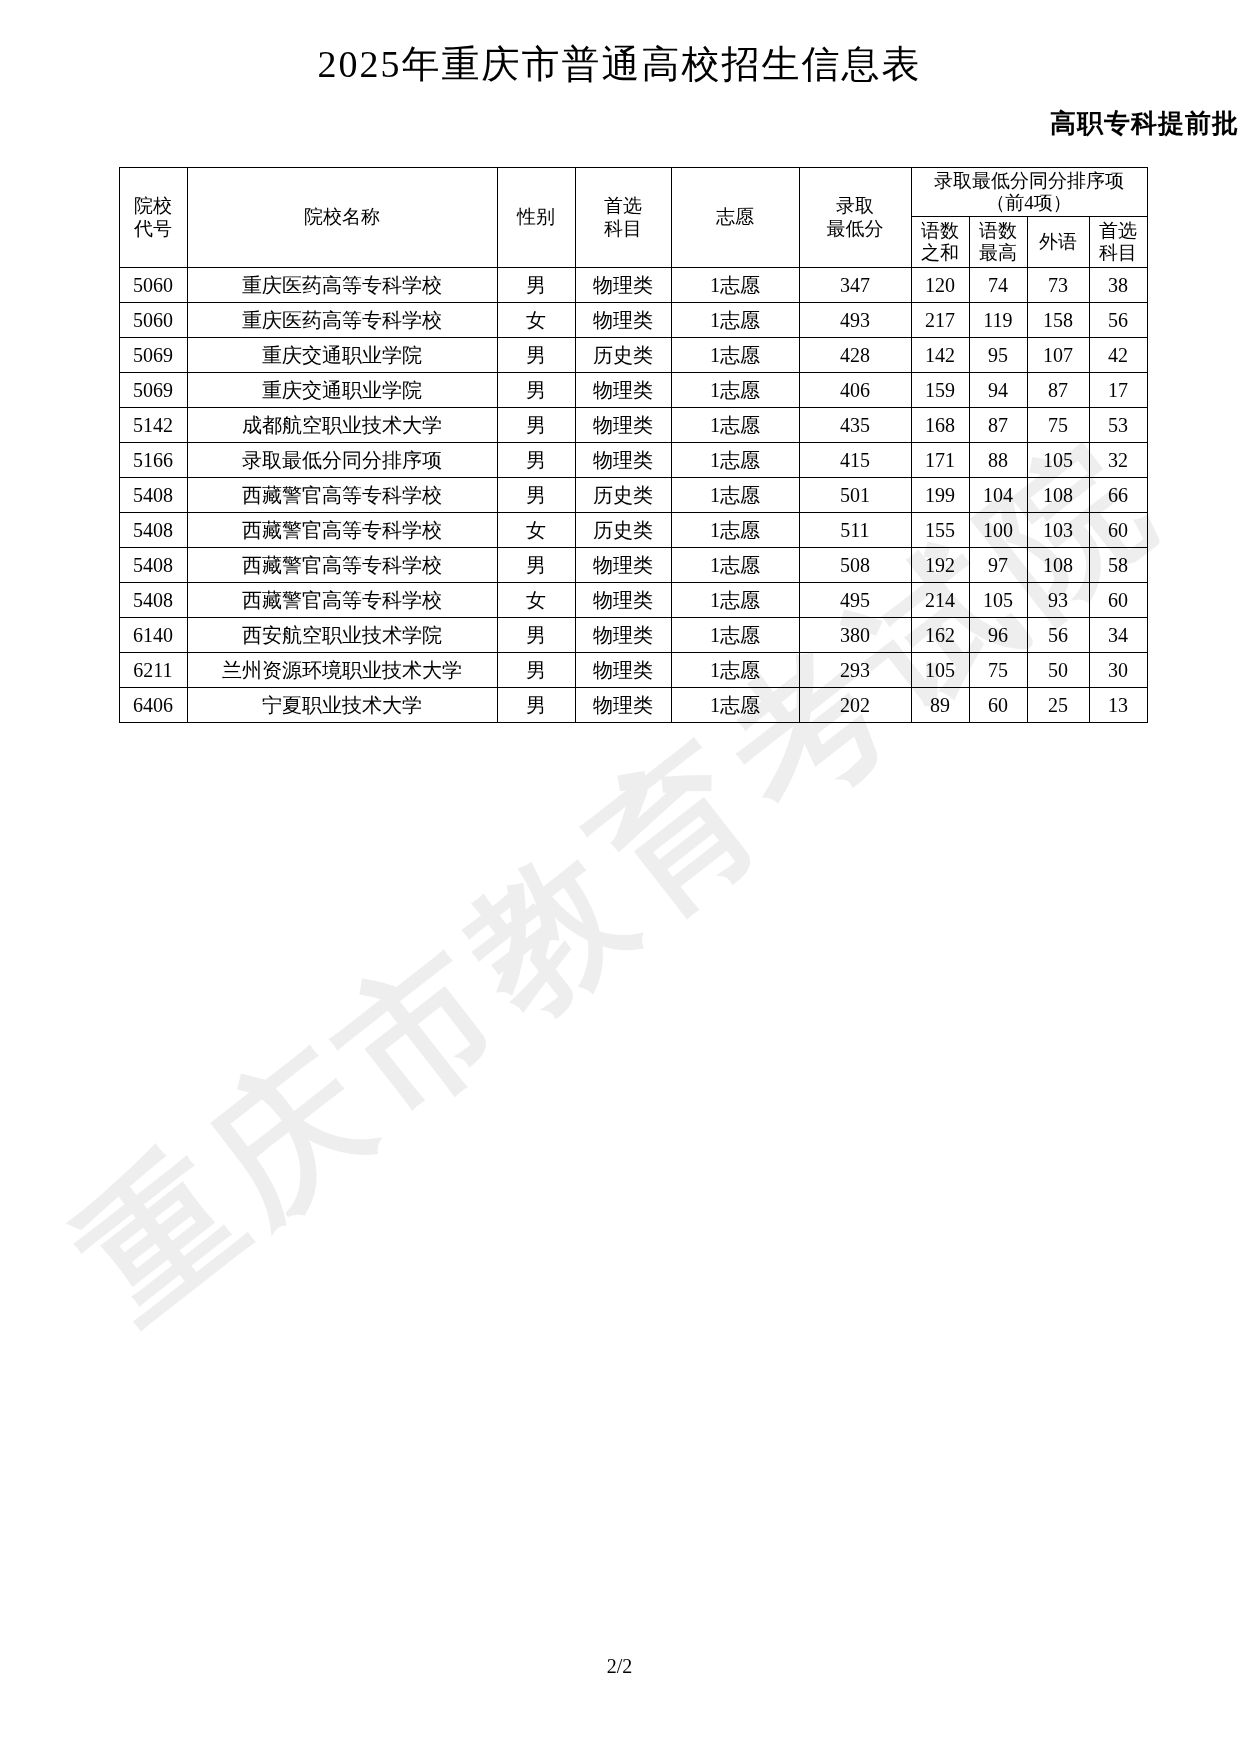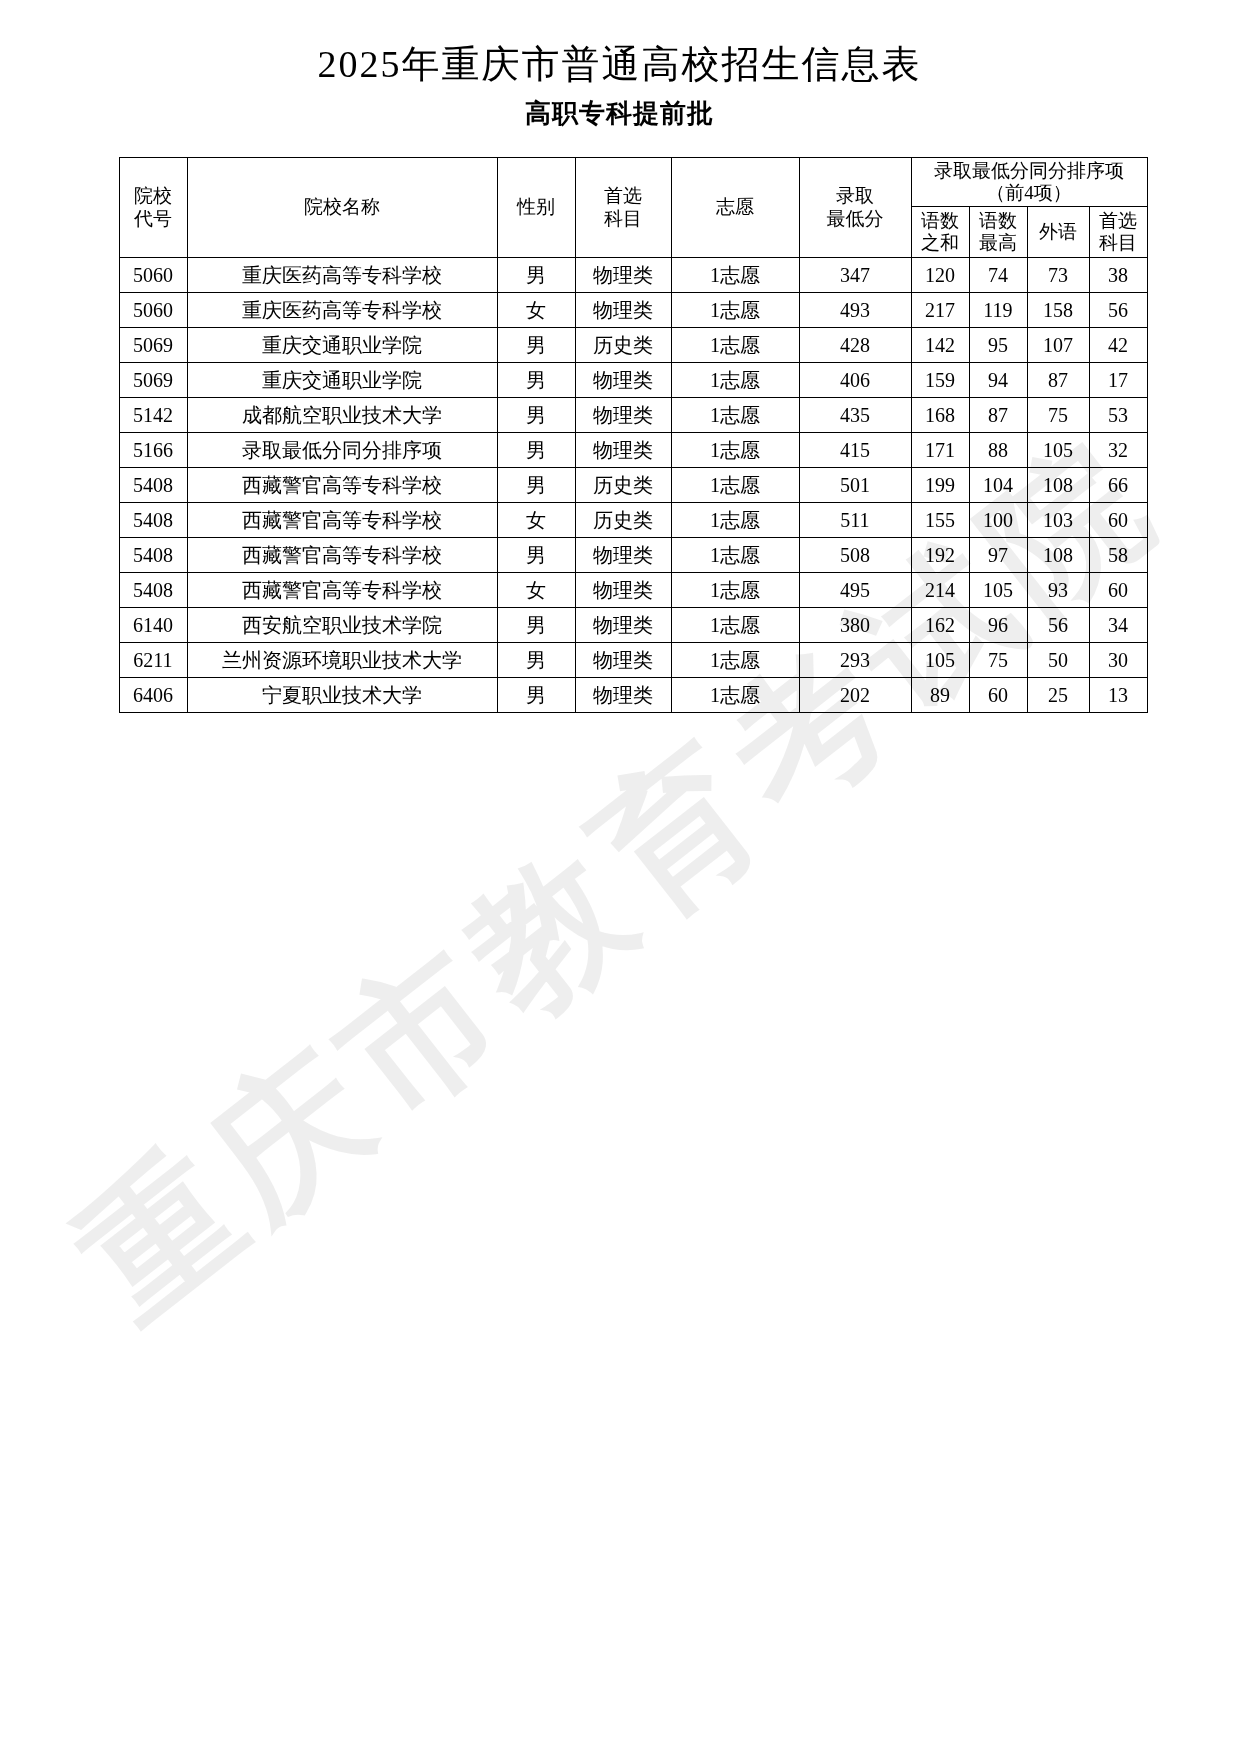--- a/index.html
+++ b/index.html
@@ -52,25 +52,25 @@
     text-align: center;
     font-size: 38px;
     font-weight: 400;
     letter-spacing: 2px;
     padding-top: 42px;
     line-height: 1.2;
   }
   .doc-subtitle {
     position: relative;
     z-index: 2;
-    text-align: center;
+    text-align: right;
     font-size: 26px;
     font-weight: 700;
     letter-spacing: 1px;
-    margin-top: 8px;
+    margin-top: 18px;
   }
 
   .table-wrap {
     position: relative;
     z-index: 2;
     margin: 26px auto 0 auto;
     width: 1002px;
   }
 
   table.info-table {
@@ -353,13 +353,14 @@
             <td>202</td>
             <td>89</td>
             <td>60</td>
             <td>25</td>
             <td>13</td>
           </tr>
         </tbody>
     </table>
   </div>
 
+  <div class="page-number">2/2</div>
 </div>
 
 </body></html>

